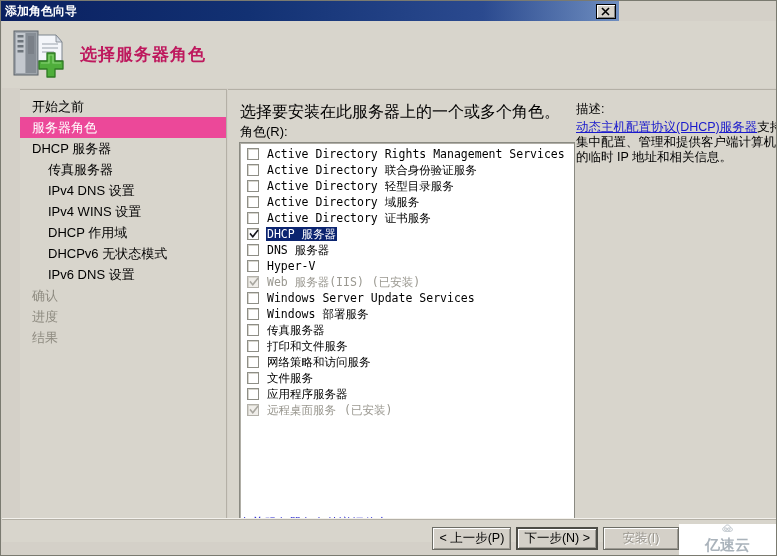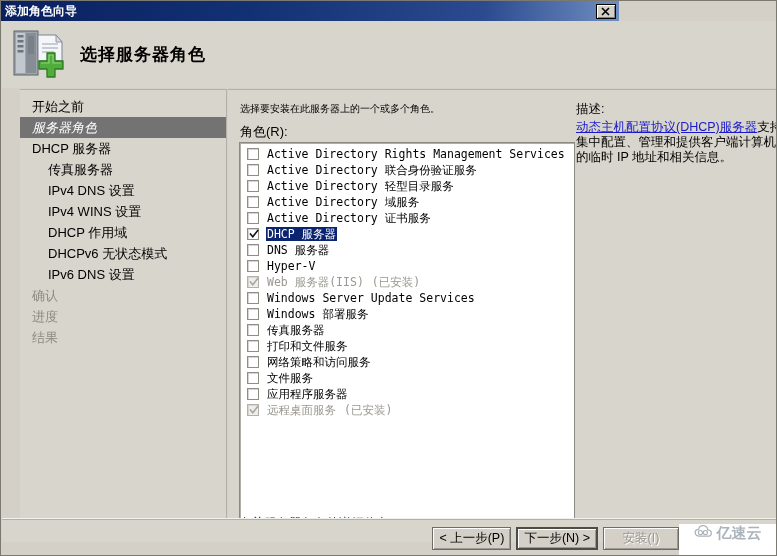--- a/index.html
+++ b/index.html
@@ -74,21 +74,21 @@
     height: 58px;
     margin-left: 8px;
     margin-top: 2px;
     position: relative;
     flex: 0 0 auto;
   }
   .header-title {
     margin-left: 8px;
     font-size: 17px;
     font-weight: bold;
-    color: #000000;
+    color: #be185d;
     letter-spacing: 1px;
   }
 
   
   .bodysplit {
     position: absolute;
     left: 19px;
     top: 88px;
     width: 775px;
     height: 429px;
@@ -109,40 +109,39 @@
     height: 21px;
     line-height: 21px;
     font-size: 13px;
     color: #000;
     padding-left: 12px;
     white-space: nowrap;
     cursor: default;
   }
   .nav-item.sub { padding-left: 28px; }
   .nav-item.selected {
-    background: #737373;
+    background: #ec4899;
     color: #ffffff;
-    font-style: italic;
   }
   .nav-item.disabled { color: #8e8b80; }
 
   .content {
     position: absolute;
     left: 208px; top: 0;
     width: 567px;
     height: 429px;
     background: #d8d5cc;
     border-top: 1px solid #b4b0a6;
     box-sizing: border-box;
   }
 
   .instruction {
     position: absolute;
     left: 12px; top: 12px;
-    font-size: 10px;
+    font-size: 16px;
     color: #000;
     white-space: nowrap;
   }
   .roles-label {
     position: absolute;
     left: 12px; top: 33px;
     font-size: 13px;
     color: #000;
     white-space: nowrap;
   }
@@ -280,23 +279,24 @@
 
   
   .watermark {
     position: absolute;
     right: 0;
     bottom: 0;
     width: 97px;
     height: 31px;
     background: #ffffff;
     display: flex;
-    align-items: flex-start;
+    align-items: center;
     justify-content: center;
     gap: 3px;
+    flex-direction: column;
   }
   .watermark .wm-text {
     font-size: 15px;
     color: #aab3bb;
     font-weight: bold;
     letter-spacing: 0px;
   }
 </style>
 </head>
 <body>

